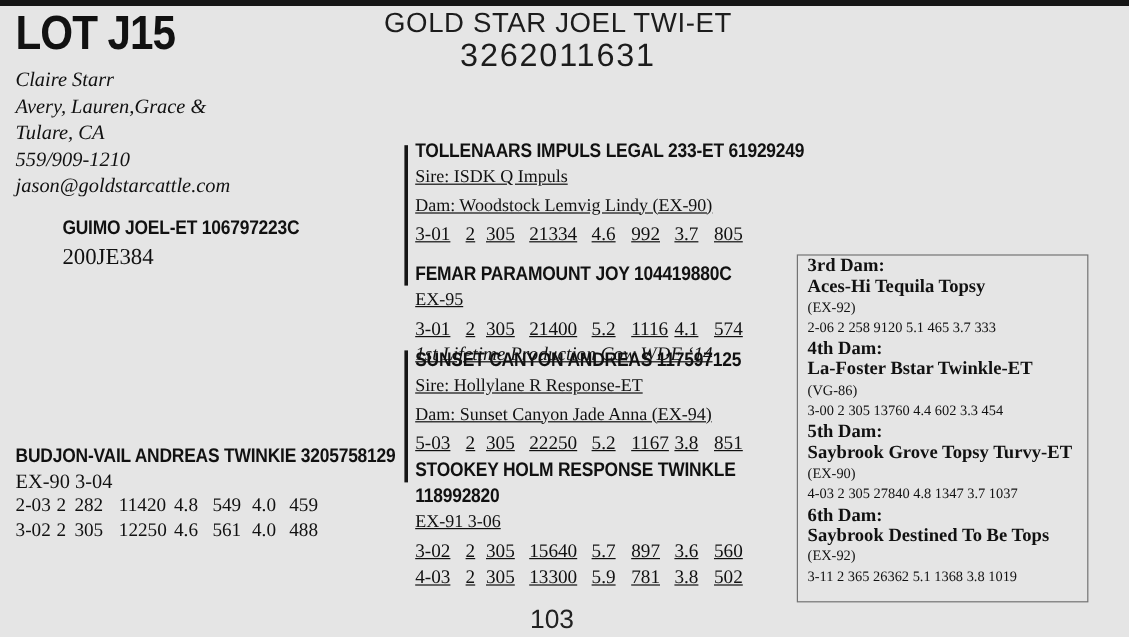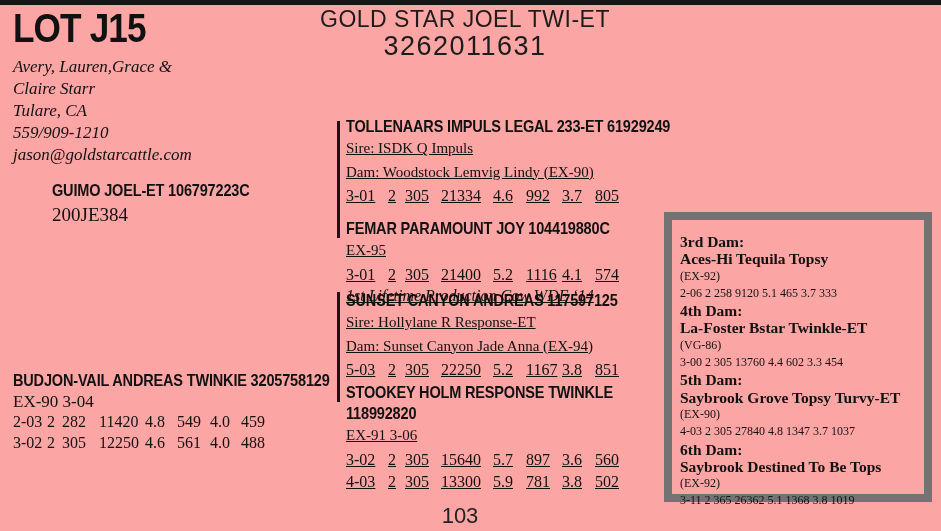--- a/index.html
+++ b/index.html
@@ -1,16 +1,16 @@
 <!DOCTYPE html>
 <html><head>
 <meta charset="utf-8">
 <style>
   html,body{margin:0;padding:0;background:#fff;}
-  .page{position:relative;width:941px;height:531px;background:#fca5a5;color:#111;
+  .page{position:relative;width:941px;height:531px;background:#e5e5e5;color:#111;
         font-family:"Liberation Serif",serif;overflow:hidden;}
   .topbar{position:absolute;left:0;top:0;width:941px;height:5px;background:#161616;}
 
   
   .lot{position:absolute;left:13px;top:6px;font-family:"Liberation Sans",sans-serif;
        font-weight:700;font-size:40px;line-height:44px;letter-spacing:-1px;
        transform:scaleX(.88);transform-origin:left top;white-space:nowrap;}
   .consignor{position:absolute;left:13px;top:56px;font-style:italic;
              font-size:17px;line-height:22px;}
   .sire-block{position:absolute;left:13px;top:180px;width:320px;margin-left:39px;}
@@ -48,39 +48,39 @@
   .bracket{position:absolute;left:337px;width:3px;background:#161616;}
   .b1{top:121px;height:117px;}
   .b2{top:292px;height:110px;}
   .ped{position:absolute;left:346px;width:322px;text-decoration:underline;}
   .pb1{top:116px;} .pb2{top:218px;} .pb3{top:290px;} .pb4{top:382px;}
   .ped .detail{font-size:15px;line-height:23.5px;}
   .ped .lact{margin-top:2px;}
   .note{font-style:italic;font-size:16px;line-height:21px;}
 
   
-  .ext-box{position:absolute;left:664px;top:212px;width:268px;height:290px;
-           border:8px solid #737373;box-sizing:border-box;padding:13px 8px 0 8px;}
+  .ext-box{position:absolute;left:664px;top:212px;width:243px;height:290px;
+           border:1px solid #737373;box-sizing:border-box;padding:0 8px 0 8px;}
   .ext-line{font-size:12px;line-height:17.3px;white-space:nowrap;}
   .ext-line.b{font-weight:700;font-size:15.5px;}
 
   .pageno{position:absolute;left:0;top:503px;width:920px;text-align:center;
           font-family:"Liberation Sans",sans-serif;font-size:22px;color:#222;}
 </style>
 </head>
 <body>
 
 <div class="page">
   <div class="topbar"></div>
 
   <div class="lot">LOT J15</div>
 
   <div class="consignor">
+    <div>Claire Starr</div>
     <div>Avery, Lauren,Grace &amp;</div>
-    <div>Claire Starr</div>
     <div>Tulare, CA</div>
     <div>559/909-1210</div>
     <div>jason@goldstarcattle.com</div>
   </div>
 
   <div class="header">
     <div class="h-name">GOLD STAR JOEL TWI-ET</div>
     <div class="h-num">3262011631</div>
   </div>
 

